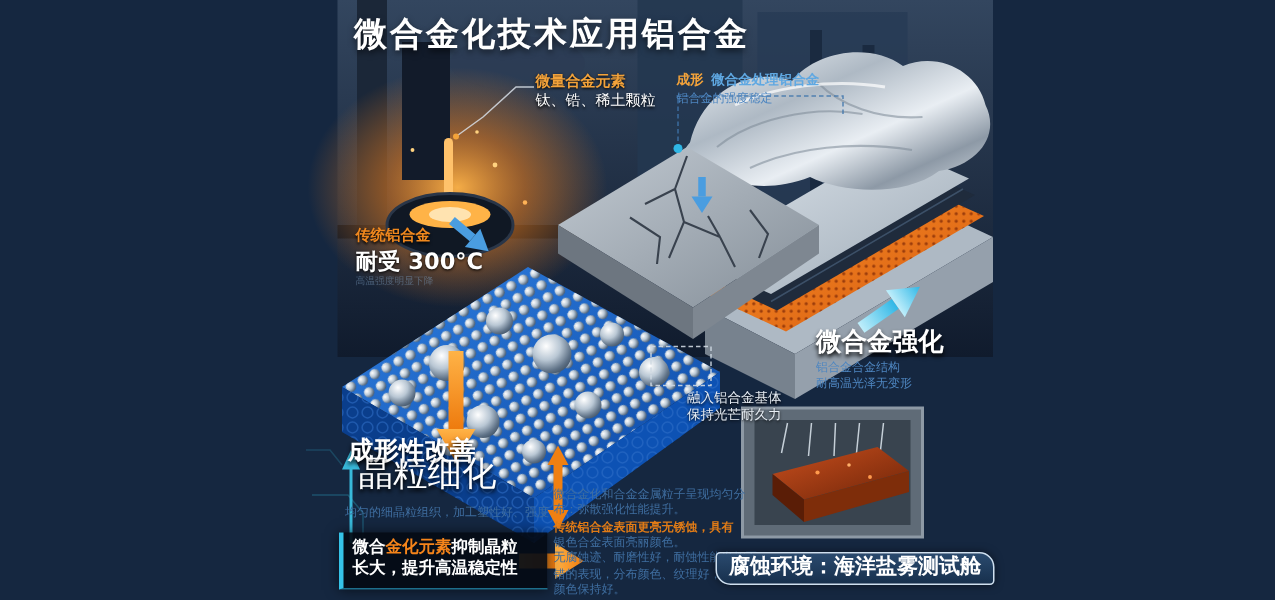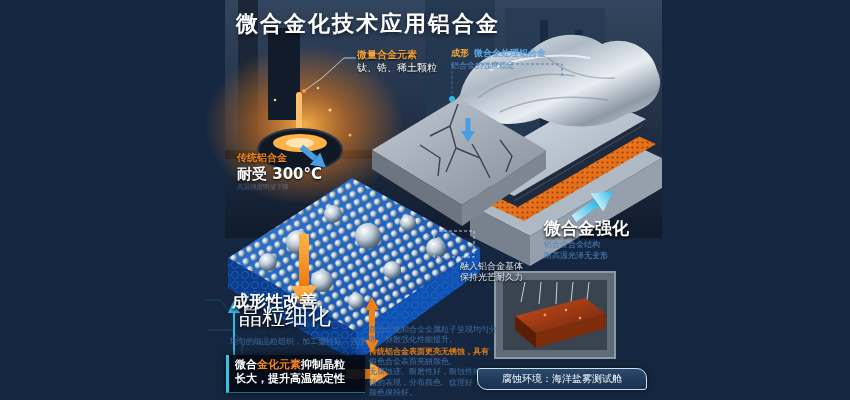--- a/index.html
+++ b/index.html
@@ -17,21 +17,21 @@
   #formed{left:451px;top:41px;}
   #formed .tag{font-size:9px;font-weight:bold;color:#f2a23a;}
   #formed .tt{font-size:9px;font-weight:bold;color:#5fa8e2;}
   #formed .td{font-size:8px;color:#4e86c0;}
   
   #trad{left:237px;top:152px;}
   #trad .tt{font-size:10px;font-weight:bold;color:#f0881e;text-shadow:0 1px 2px #000;}
   #trad .td{font-size:15px;font-weight:bold;color:#ffffff;text-shadow:0 1px 2px #000;}
   #trad .tn{font-size:6.5px;color:#7898b8;opacity:.5;}
   
-  #matrix{left:460px;top:261px;}
+  #matrix{left:432px;top:261px;padding-left:26px;}
   #matrix .l{font-size:9px;color:#e8eef5;text-shadow:0 1px 2px #000;}
   
   #strength{left:544px;top:218px;}
   #strength .tt{font-size:17px;font-weight:bold;color:#ffffff;text-shadow:0 2px 3px #000;}
   #strength .td{font-size:8px;color:#4e86c0;line-height:1.4;}
   
   #forming-title{left:232px;top:291px;font-size:17px;font-weight:bold;color:#fff;text-shadow:0 2px 3px #000;}
   #grain-title{left:239px;top:302px;font-size:23px;font-weight:normal;color:#fff;text-shadow:0 2px 3px #000;}
   #grain-lines{left:230px;top:337px;font-size:8px;color:#3f6ea0;line-height:1.35;}
   
@@ -39,23 +39,23 @@
   #sp-lines{left:369px;top:325px;font-size:8px;color:#3f6ea0;line-height:1.3;}
   #sp-highlight{left:369px;top:347px;font-size:8px;font-weight:bold;color:#e07b16;}
   #sp-lines2{left:369px;top:357px;font-size:8px;color:#3f6ea0;line-height:1.3;}
   
   #callout{left:226px;top:355px;width:139px;height:38px;background:rgba(4,10,20,.92);
            border-left:3px solid #35c3e8;border-bottom:1px solid #1d6f8c;
            box-shadow:0 0 8px rgba(0,0,0,.6);padding:3px 4px 0 6px;box-sizing:border-box;}
   #callout .l{font-size:11px;font-weight:bold;color:#ffffff;line-height:1.3;}
   #callout .hl{color:#f5841a;}
   
-  #corrosion{left:477px;top:368px;height:20px;padding:0 24px;display:flex;align-items:center;
+  #corrosion{left:477px;top:368px;height:20px;padding:0 8px;display:flex;align-items:center;
              background:linear-gradient(180deg,#2a4a6e,#17304d);border:1px solid #cfe0f0;
-             border-radius:3px 10px 3px 10px;font-size:10px;font-weight:normal;color:#ffffff;
+             border-radius:3px 10px 3px 10px;font-size:14px;font-weight:bold;color:#ffffff;
              box-shadow:0 0 6px rgba(0,0,0,.5);}
 </style>
 </head>
 <body>
 
 <div id="stage">
 
   <svg id="scene" width="850" height="400" viewBox="0 0 850 400">
     <defs>
       <linearGradient id="photoGrad" x1="0" y1="0" x2="0" y2="1">

